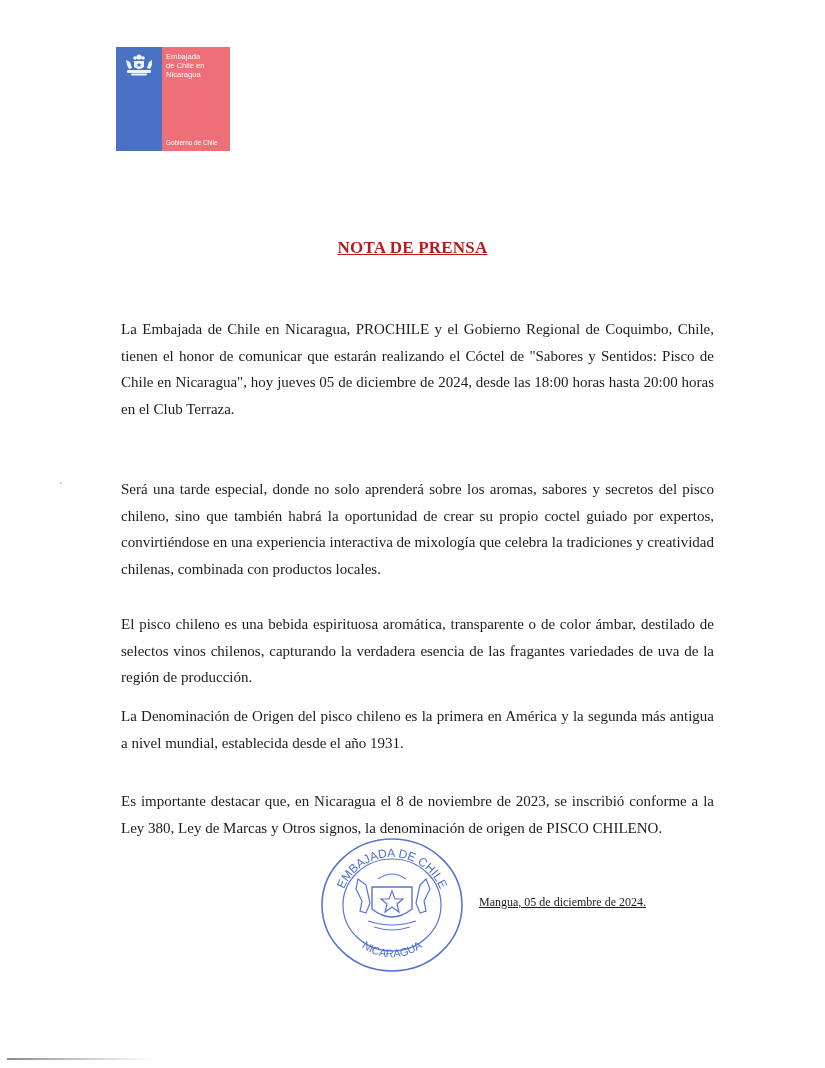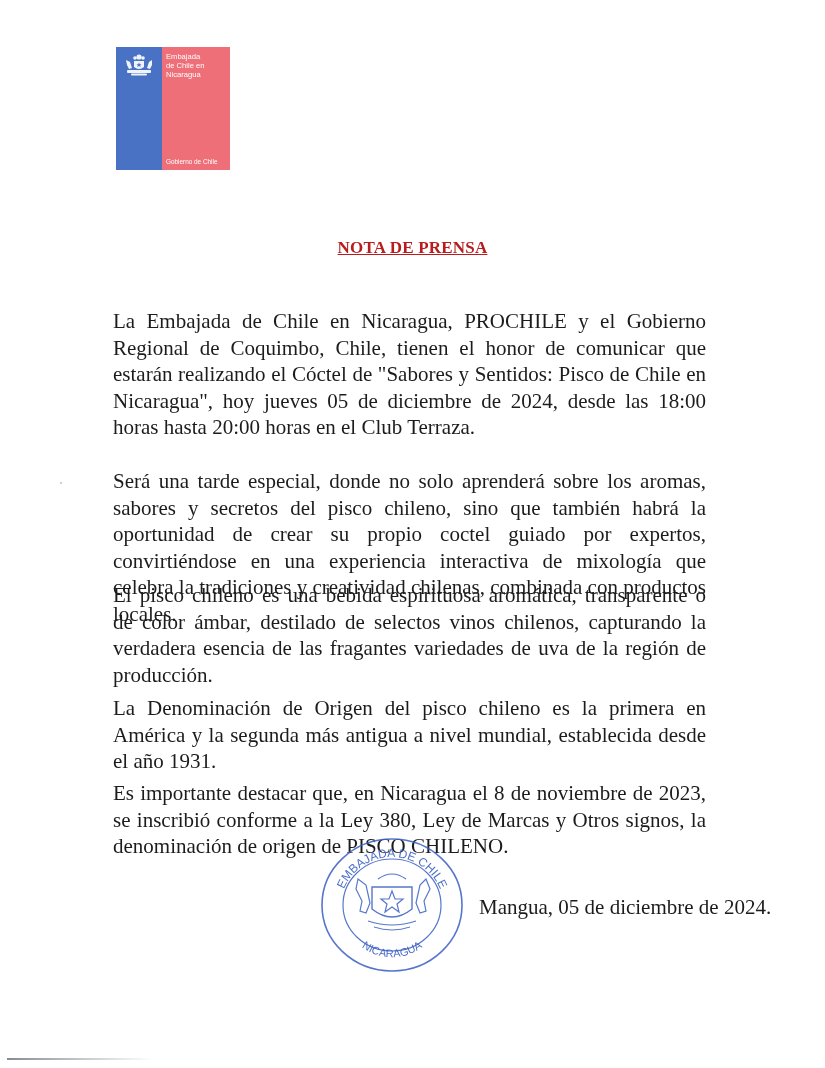--- a/index.html
+++ b/index.html
@@ -2,21 +2,21 @@
 <html><head>
   <meta charset="utf-8">
   <style>
     html, body { margin: 0; padding: 0; background: #ffffff; }
     body {
       width: 825px; height: 1068px; position: relative; overflow: hidden;
       font-family: "Liberation Serif", "DejaVu Serif", serif;
       color: #1c1c1c;
     }
     .logo {
-      position: absolute; left: 116px; top: 47px; width: 114px; height: 123px;
+      position: absolute; left: 116px; top: 47px; width: 114px; height: 104px;
       display: flex;
     }
     .logo-blue {
       width: 46px; height: 100%; background: #4a72c4; position: relative;
     }
     .logo-red {
       flex: 1; height: 100%; background: #ee6f78; position: relative;
       color: #fff; font-family: "Liberation Sans", "DejaVu Sans", sans-serif;
     }
     .logo-name {
@@ -29,27 +29,27 @@
     .logo-shield {
       position: absolute; left: 6px; top: 6px; width: 34px; height: 24px;
     }
     .title {
       position: absolute; left: 0; width: 825px; top: 238px; text-align: center;
       font-weight: bold; font-size: 17px; text-decoration: underline;
       letter-spacing: 0.2px; color: #b91c1c;
     }
     .para {
       position: absolute; left: 113px; width: 593px;
-      font-size: 21px; line-height: 26.5px; text-align: justify; margin: 0;
+      font-size: 15px; line-height: 26.5px; text-align: justify; margin: 8px;
     }
     .seal {
       position: absolute; left: 318px; top: 835px; width: 148px; height: 140px;
     }
     .signature-date {
-      position: absolute; left: 479px; top: 895px; font-size: 21px;
+      position: absolute; left: 479px; top: 895px; font-size: 12px; text-decoration: underline;
     }
     .footer-rule {
       position: absolute; left: 7px; top: 1058px; width: 145px; height: 2px;
       background: linear-gradient(to right, #8a8a96, #ffffff);
     }
     .speck { position: absolute; width: 2px; height: 2px; background: #cfcfcf; }
   </style>
 </head>
 <body>
 
@@ -74,21 +74,21 @@
 de Chile en
 Nicaragua</div>
     <div class="logo-gov">Gobierno de Chile</div>
   </div>
 </div>
 
 <div class="title">NOTA DE PRENSA</div>
 
 <p class="para" style="top:308px">La Embajada de Chile en Nicaragua, PROCHILE y el Gobierno Regional de Coquimbo, Chile, tienen el honor de comunicar que estarán realizando el Cóctel de "Sabores y Sentidos: Pisco de Chile en Nicaragua", hoy jueves 05 de diciembre de 2024, desde las 18:00 horas hasta 20:00 horas en el Club Terraza.</p>
 <p class="para" style="top:468px">Será una tarde especial, donde no solo aprenderá sobre los aromas, sabores y secretos del pisco chileno, sino que también habrá la oportunidad de crear su propio coctel guiado por expertos, convirtiéndose en una experiencia interactiva de mixología que celebra la tradiciones y creatividad chilenas, combinada con productos locales.</p>
-<p class="para" style="top:582px">El pisco chileno es una bebida espirituosa aromática, transparente o de color ámbar, destilado de selectos vinos chilenos, capturando la verdadera esencia de las fragantes variedades de uva de la región de producción.</p>
+<p class="para" style="top:603px">El pisco chileno es una bebida espirituosa aromática, transparente o de color ámbar, destilado de selectos vinos chilenos, capturando la verdadera esencia de las fragantes variedades de uva de la región de producción.</p>
 <p class="para" style="top:695px">La Denominación de Origen del pisco chileno es la primera en América y la segunda más antigua a nivel mundial, establecida desde el año 1931.</p>
 <p class="para" style="top:780px">Es importante destacar que, en Nicaragua el 8 de noviembre de 2023, se inscribió conforme a la Ley 380, Ley de Marcas y Otros signos, la denominación de origen de PISCO CHILENO.</p>
 
 <svg class="seal" viewBox="0 0 148 140">
   <defs>
     <path id="sealTop" d="M 22 74 A 52 52 0 0 1 126 74"></path>
     <path id="sealBottom" d="M 30 96 A 50 50 0 0 0 118 96"></path>
   </defs>
   <g fill="none" stroke="#3a5fc4" opacity="0.85">
     <ellipse cx="74" cy="70" rx="70" ry="66" stroke-width="1.6"></ellipse>

